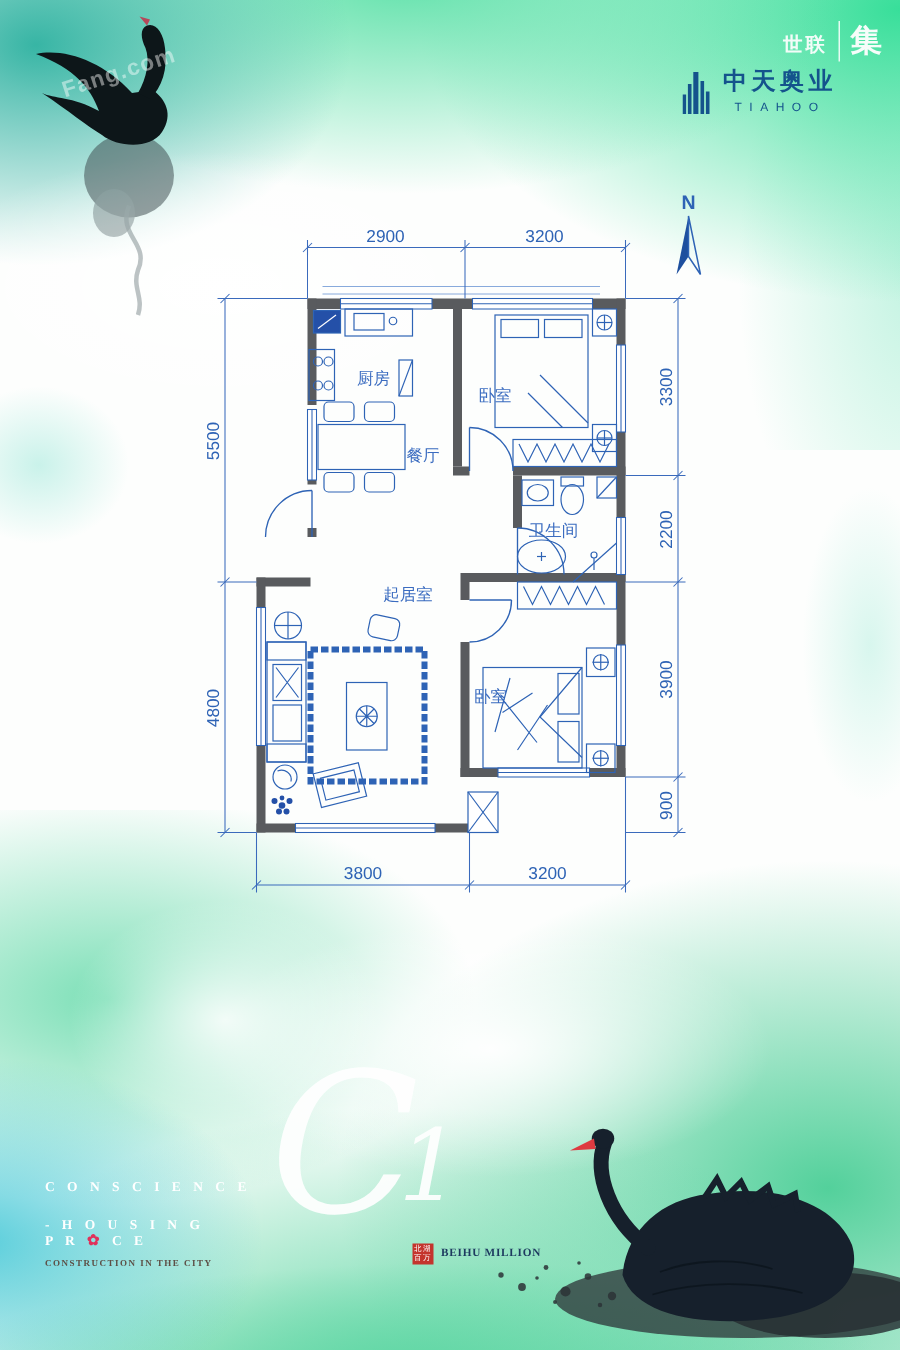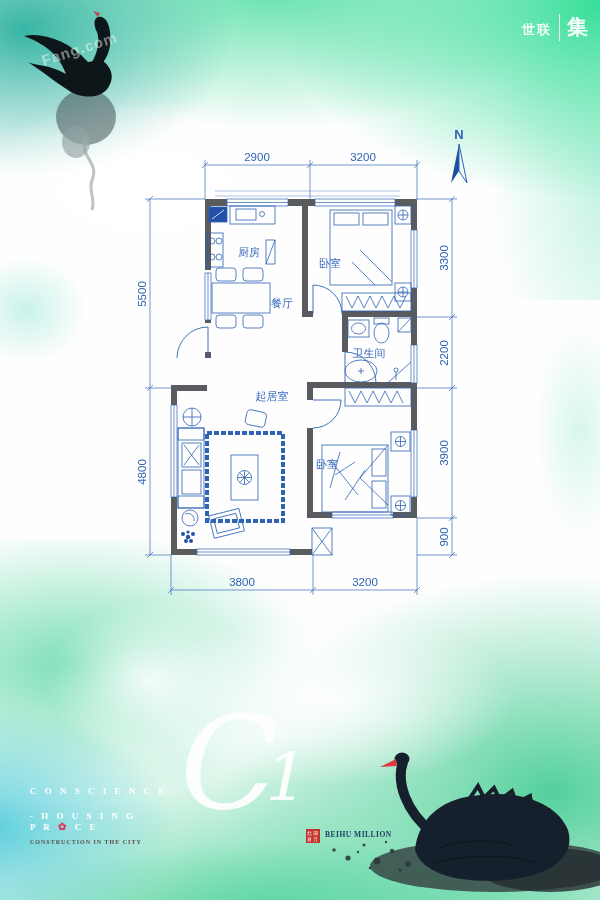--- a/index.html
+++ b/index.html
@@ -55,21 +55,21 @@
   .slogan .l2{font-size:9px;letter-spacing:3px;font-weight:bold;margin-top:15px;}
   .slogan .l3{font-size:9px;letter-spacing:3px;font-weight:bold;margin-top:0;}
   .slogan .lotus{color:#e0315a;font-size:10px;}
   .slogan .l4{font-size:6px;letter-spacing:1px;color:#5d4f46;margin-top:7px;font-weight:bold;}
   
   .unit{position:absolute;left:180px;top:698px;color:#fff;font-family:"DejaVu Serif",serif;
         font-style:italic;opacity:.93;line-height:1;}
   .unit .c{font-size:130px;}
   .unit .one{font-size:66px;position:relative;left:-14px;top:-8px;}
   
-  .brand{position:absolute;left:306px;top:829px;display:flex;gap:5px;align-items:flex-start;}
+  .brand{position:absolute;left:275px;top:829px;display:flex;gap:5px;align-items:flex-start;}
   .seal{width:14px;height:14px;background:#c4342d;color:#fff;font-size:5px;line-height:6px;
         text-align:center;padding-top:1px;letter-spacing:1px;}
   .brand-name{font-family:"Liberation Serif",serif;font-size:7.5px;font-weight:bold;
               color:#1d3a5f;letter-spacing:.5px;margin-top:1px;}
   
   .fangmark{position:absolute;left:40px;top:40px;color:rgba(255,255,255,.45);font-size:15px;
             font-weight:bold;transform:rotate(-18deg);letter-spacing:1px;}
   .plan-svg{position:absolute;left:120px;top:105px;}
   .swan-tl{position:absolute;left:8px;top:2px;}
   .swan-br{position:absolute;left:320px;top:728px;}
@@ -101,20 +101,33 @@
   </svg>
 
   <div class="fangmark">Fang.com</div>
 
   <div class="sl-mark">
     <div class="sl-left">世联</div>
     <div class="sl-div"></div>
     <div class="sl-right">集</div>
   </div>
 
+  <div class="logo">
+    <svg width="20" height="28" viewBox="0 0 20 28">
+      <rect x="0" y="15" width="2.4" height="13" fill="#14538c"></rect>
+      <rect x="3.6" y="8" width="2.4" height="20" fill="#14538c"></rect>
+      <rect x="7.2" y="0" width="3.4" height="28" fill="#14538c"></rect>
+      <rect x="12" y="6" width="2.4" height="22" fill="#14538c"></rect>
+      <rect x="15.6" y="13" width="2.4" height="15" fill="#14538c"></rect>
+    </svg>
+    <div class="logo-text">
+      <div class="cn">中天奥业</div>
+      <div class="en">TIAHOO</div>
+    </div>
+  </div>
 
   <svg class="plan-svg" width="360" height="530" viewBox="120 105 360 530">
     <g font-family="Liberation Sans, sans-serif">
 
     <g>
       <text x="459" y="139" font-size="13" font-weight="bold" fill="#2e63b5" text-anchor="middle">N</text>
       <polygon points="459,144 451,183 459,171" fill="#1d4f9e"></polygon>
       <polygon points="459,144 467,183 459,171" fill="none" stroke="#2e63b5" stroke-width="1"></polygon>
     </g>
 

